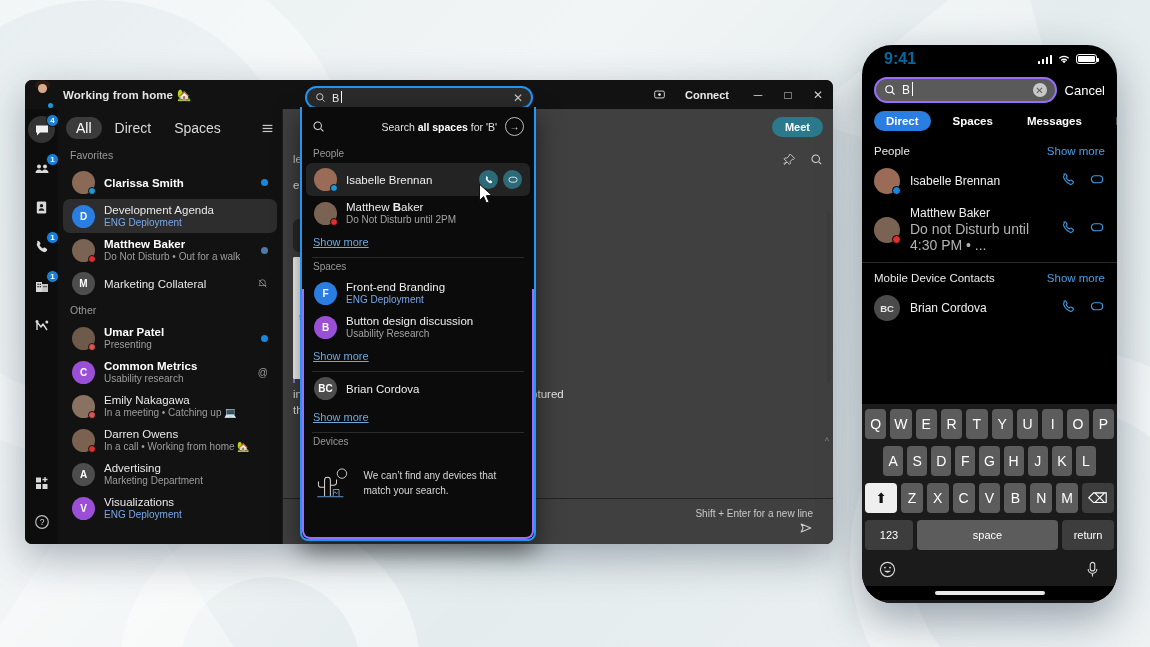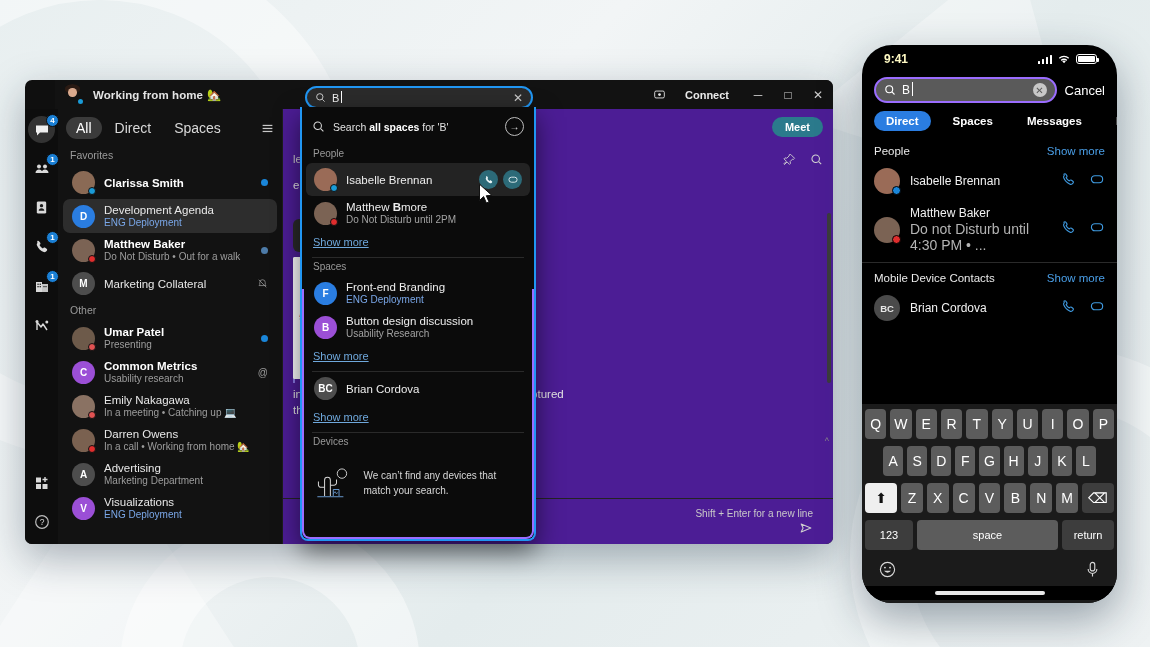--- a/index.html
+++ b/index.html
@@ -27,22 +27,22 @@
   .t2 { right:20px; top:-60px; transform: rotate(18deg); }
 
   
   .desktop {
     position:absolute; left:25px; top:80px; width:808px; height:464px;
     background:#0f0f0f; border-radius:7px; overflow:hidden;
     box-shadow: 0 14px 40px rgba(20,40,60,0.35);
     display:flex; flex-direction:column;
   }
   .dw-titlebar {
-    height:29px; background:#121212; display:flex; align-items:center;
-    flex:0 0 29px; position:relative;margin-left:30px;
+    height:29px; background:#121212; display:flex; 
+    flex:0 0 29px; position:relative;
   }
   .avatar-wrap { position:relative; margin-left:7px; }
   .avatar {
     width:21px; height:21px; border-radius:50%;
     background: radial-gradient(circle at 45% 32%, #d8a municipio 0%, #b0836d 0%, #6d4436 62%, #2b1d17 100%);
     position:relative; overflow:hidden;
   }
   .avatar.face::after {
     content:""; position:absolute; left:28%; top:18%; width:44%; height:46%;
     background:#d9a98d; border-radius:46%;
@@ -141,21 +141,21 @@
   .pres.pres-red { background:#e05252; }
   .rtxt { min-width:0; flex:1; }
   .rname { font-size:11.5px; color:#e8e8e8; white-space:nowrap; overflow:hidden; text-overflow:ellipsis; }
   .rname.bold { font-weight:700; color:#ffffff; }
   .rsub { font-size:10px; color:#9d9d9d; white-space:nowrap; overflow:hidden; text-overflow:ellipsis; margin-top:1px; }
   .rsub.blue { color:#7aa7e8; }
   .rtrail { flex:0 0 auto; display:flex; align-items:center; color:#9a9a9a; font-size:10px; }
   .dot-blue { width:7px; height:7px; border-radius:50%; background:#1a86d9; }
 
   
-  .chat { flex:1; background:#4c1d95; display:flex; flex-direction:column; min-width:0; position:relative; }
+  .chat { flex:1; background:#404040; display:flex; flex-direction:column; min-width:0; position:relative; }
   .chat-head {
     height:36px; flex:0 0 36px; display:flex; align-items:center; justify-content:flex-end;
     padding-right:10px;
   }
   .meet-btn {
     background:#2b7a8c; color:#ffffff; font-size:11px; font-weight:600;
     padding:4px 13px; border-radius:12px; cursor:pointer;
   }
   .chat-tabs {
     height:28px; flex:0 0 28px; display:flex; align-items:center; gap:14px;
@@ -206,21 +206,21 @@
     box-shadow: 0 10px 26px rgba(0,0,0,0.55);
   }
   .dd-scan {
     position:absolute; left:0; right:0; bottom:0; height:250px; pointer-events:none;
     border:2px solid #9b6dff; border-top:none; border-radius:0 0 8px 8px;
     box-sizing:border-box;
   }
   .dd-all {
     display:flex; align-items:center; gap:8px; padding:10px 10px 9px 10px; cursor:pointer;
   }
-  .dd-all-txt { color:#e2e2e2; font-size:10.5px; flex:1; }
+  .dd-all-txt { color:#e2e2e2; font-size:10.5px; flex:1;text-align:right; }
   .dd-all-txt b { font-weight:700; color:#ffffff; }
   .arrow-circle {
     width:19px; height:19px; border-radius:50%; border:1px solid #bdbdbd;
     display:flex; align-items:center; justify-content:center; color:#e0e0e0; font-size:10px;
     flex:0 0 19px;
   }
   .dd-sec { font-size:10px; color:#9a9a9a; padding:3px 11px 4px 11px; }
   .dd-row {
     display:flex; align-items:center; gap:9px; padding:5px 8px; margin:0 4px;
     border-radius:6px; cursor:pointer;
@@ -247,21 +247,21 @@
 
   
   .phone {
     position:absolute; left:862px; top:45px; width:255px; height:558px;
     background:#000000; border-radius:30px; overflow:hidden;
     box-shadow: 0 16px 44px rgba(20,40,60,0.4);
     display:flex; flex-direction:column;
   }
   .ph-status {
     height:28px; flex:0 0 28px; display:flex; align-items:center;
-    padding:0 20px 0 22px; color:#fef9c3; font-size:12px; font-weight:700;
+    padding:0 20px 0 22px; color:#0369a1; font-size:16px; font-weight:700;
   }
   .ph-status .sp { flex:1; }
   .ph-ind { display:flex; align-items:center; gap:5px; }
   .bar-group { display:flex; align-items:flex-end; gap:1.5px; height:9px; }
   .bar-group i { width:2.5px; background:#fff; border-radius:.5px; display:block; }
   .battery { width:21px; height:10px; border:1.4px solid #fff; border-radius:3px; position:relative; padding:1.3px; }
   .battery::after { content:""; position:absolute; right:-3px; top:3px; width:1.7px; height:4px; background:#fff; border-radius:0 1px 1px 0; }
   .battery i { display:block; height:100%; background:#fff; border-radius:1px; }
 
   .ph-search-row { display:flex; align-items:center; gap:8px; padding:4px 12px 8px 12px; }
@@ -695,21 +695,21 @@
       </span>
     </div>
   </div>
 
   <div class="dd-row">
     <div class="ava" style="background:#7b6354;">
       <span class="pres dnd"></span>
     </div>
     <div>
       <div class="dd-name">
-        <span>Matthew </span><b>B</b><span>more</span>
+        <span>Matthew </span><b>B</b><span>aker</span>
       </div>
       <div class="dd-sub">Do Not Disturb until 2PM</div>
     </div>
   </div>
 
   <span class="show-more">Show more</span>
   <div class="dd-div"></div>
 
   <div class="dd-sec">Spaces</div>
 

